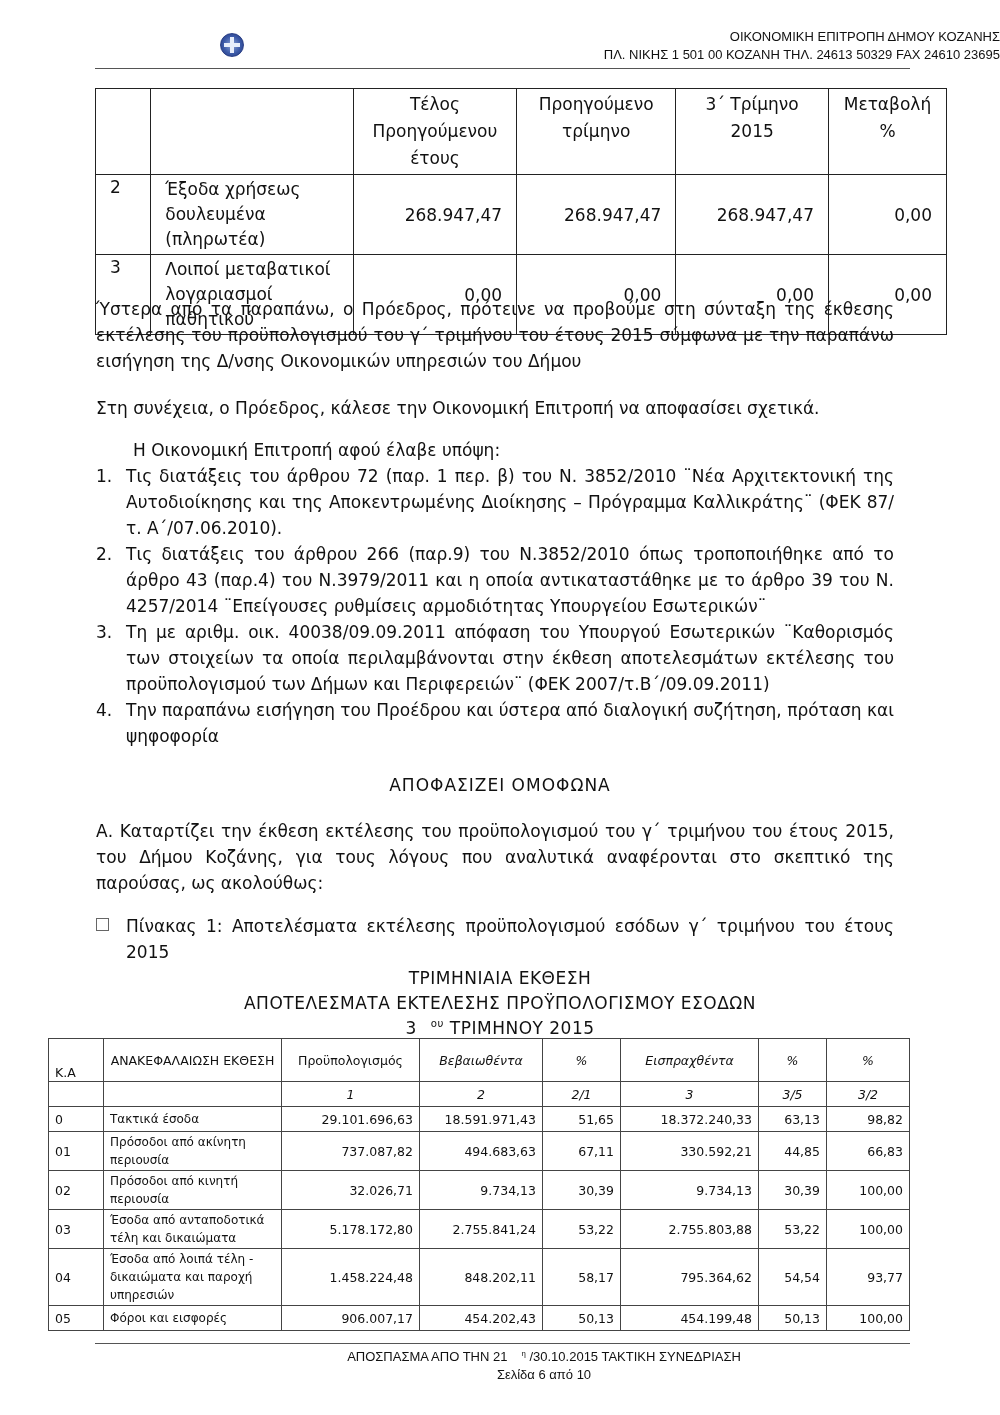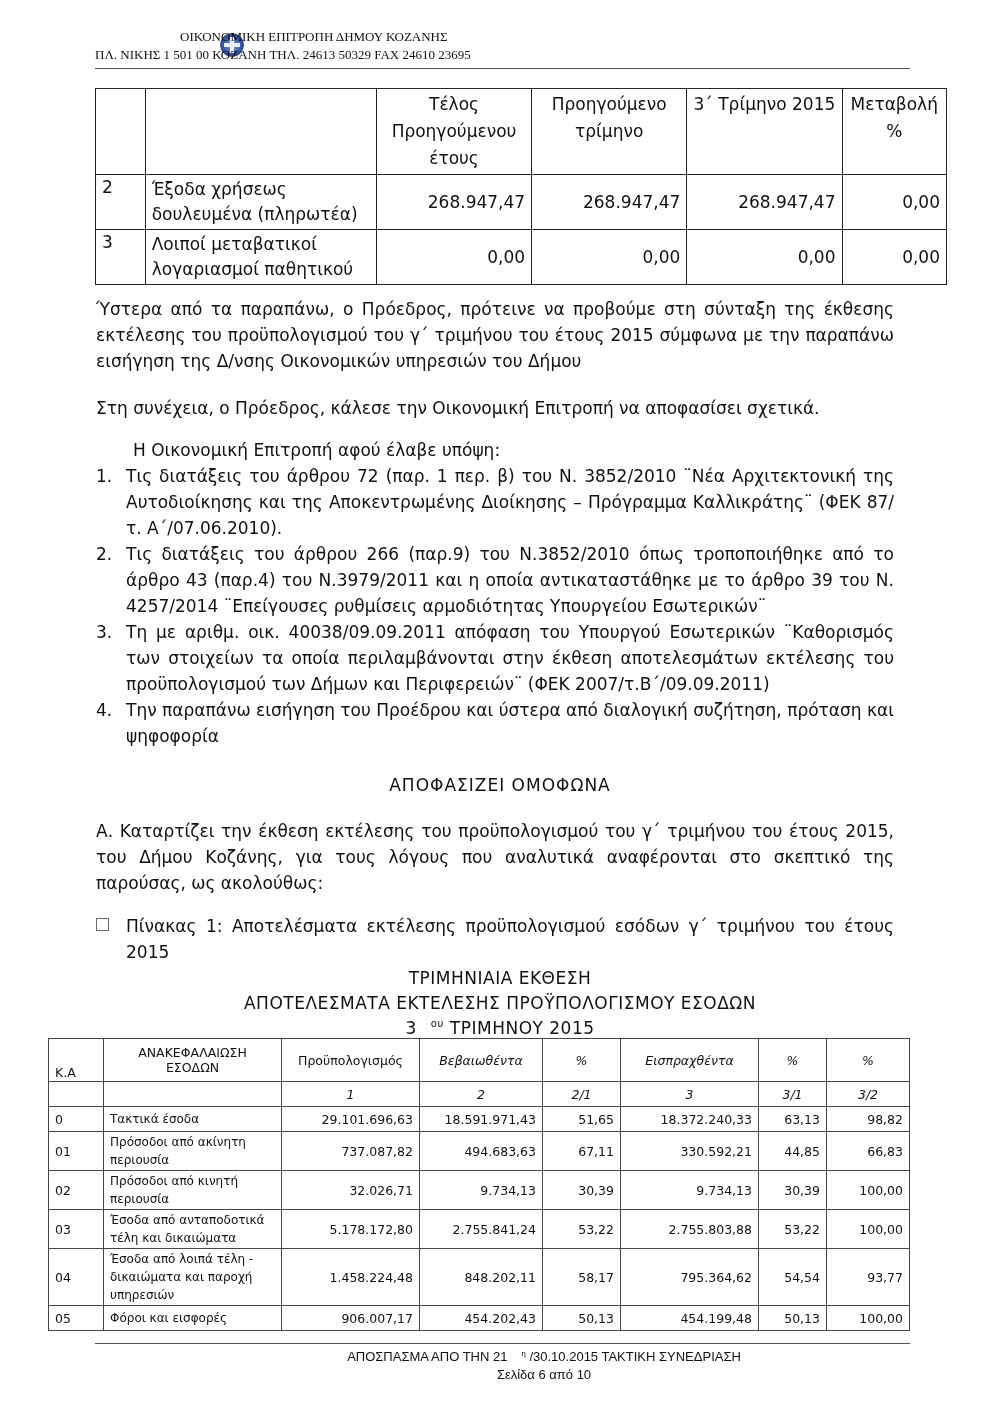--- a/index.html
+++ b/index.html
@@ -1,30 +1,30 @@
 <!DOCTYPE html>
 <html><head>
 <meta charset="utf-8">
 <style>
   html, body { margin:0; padding:0; background:#fff; }
   body { width:1000px; height:1415px; position:relative; overflow:hidden; color:#111;
          font-family:"DejaVu Sans", sans-serif; }
-  .header { position:absolute; left:0; top:28px; width:1000px; text-align:left;
-            font-family:Liberation Serif, serif; font-size:13px; line-height:18px; }
+  .header { position:absolute; left:0; top:28px; width:1000px; text-align:right;
+            font-family:Liberation Sans, sans-serif; font-size:13px; line-height:18px; }
   .header .l1 { padding-left:180px; }
   .header .l2 { padding-left:95px; }
   .emblem { position:absolute; left:220px; top:33px; width:22px; height:22px; border-radius:50%;
             background:radial-gradient(circle,#8fa6d8 0,#3c5aa8 55%,#1f3478 100%); border:1px solid #2b3f86; }
   .emblem::before { content:""; position:absolute; left:9px; top:3px; width:4px; height:16px; background:#e8eefb; }
   .emblem::after { content:""; position:absolute; left:3px; top:9px; width:16px; height:4px; background:#e8eefb; }
   .hrule { position:absolute; left:95px; width:815px; height:1px; background:#555; }
 
   table { border-collapse:collapse; position:absolute; }
   .t1 { left:95px; top:88px; width:852px; font-family:"DejaVu Sans", sans-serif; font-size:17px; }
-  .t1 td, .t1 th { border:1.5px solid #222; padding:2px 6px; vertical-align:middle; font-weight:normal; }
+  .t1 td, .t1 th { border:1.5px solid #222; padding:2px 14px; vertical-align:middle; font-weight:normal; }
   .t1 th { text-align:center; vertical-align:top; line-height:27px; }
   .t1 td.num { text-align:right;margin-top:32px; }
   .t1 td.idx { vertical-align:top; width:36px; }
   .t1 td.lbl { line-height:25px; }
 
   .para { position:absolute; left:96px; width:798px; font-size:17px; line-height:26px; text-align:justify; }
   ol.list { position:absolute; left:96px; width:798px; margin:0; padding:0; list-style:none; font-size:17px; line-height:26px; }
   ol.list li { position:relative; padding-left:30px; text-align:justify; }
   ol.list li .n { position:absolute; left:0; top:0; }
   .center { position:absolute; left:0; width:1000px; text-align:center; font-size:17px; }
@@ -103,36 +103,36 @@
 <div class="center" style="top:966px; font-size:17px; line-height:25px; letter-spacing:0.5px;">
   <div>ΤΡΙΜΗΝΙΑΙΑ ΕΚΘΕΣΗ</div>
   <div>ΑΠΟΤΕΛΕΣΜΑΤΑ ΕΚΤΕΛΕΣΗΣ ΠΡΟΫΠΟΛΟΓΙΣΜΟΥ ΕΣΟΔΩΝ</div>
   <div><span>3</span><sup>ου</sup><span> ΤΡΙΜΗΝΟΥ 2015</span></div>
 </div>
 
 <table class="t2">
   <tbody>
       <tr class="head">
     <td class="ka" style="vertical-align:bottom">Κ.Α</td>
-    <td class="c" style="width:165px">ΑΝΑΚΕΦΑΛΑΙΩΣΗ ΕΣΟΔΩΝ</td>
+    <td class="c" style="width:165px">ΑΝΑΚΕΦΑΛΑΙΩΣΗ ΕΚΘΕΣΗ</td>
     <td class="c" style="width:125px">Προϋπολογισμός</td>
     <td class="i" style="width:110px">Βεβαιωθέντα</td>
     <td class="i" style="width:65px">%</td>
     <td class="i" style="width:125px">Εισπραχθέντα</td>
     <td class="i" style="width:55px">%</td>
     <td class="i" style="width:70px">%</td>
   </tr>
   <tr>
     <td></td>
     <td></td>
     <td class="i">1</td>
     <td class="i">2</td>
     <td class="i">2/1</td>
     <td class="i">3</td>
-    <td class="i">3/1</td>
+    <td class="i">3/5</td>
     <td class="i">3/2</td>
   </tr>
   </tbody>
     <tbody id="t2body">
       <tr>
         <td>0</td>
         <td class="lbl">Τακτικά έσοδα</td>
         <td class="num">29.101.696,63</td>
         <td class="num">18.591.971,43</td>
         <td class="num">51,65</td>

